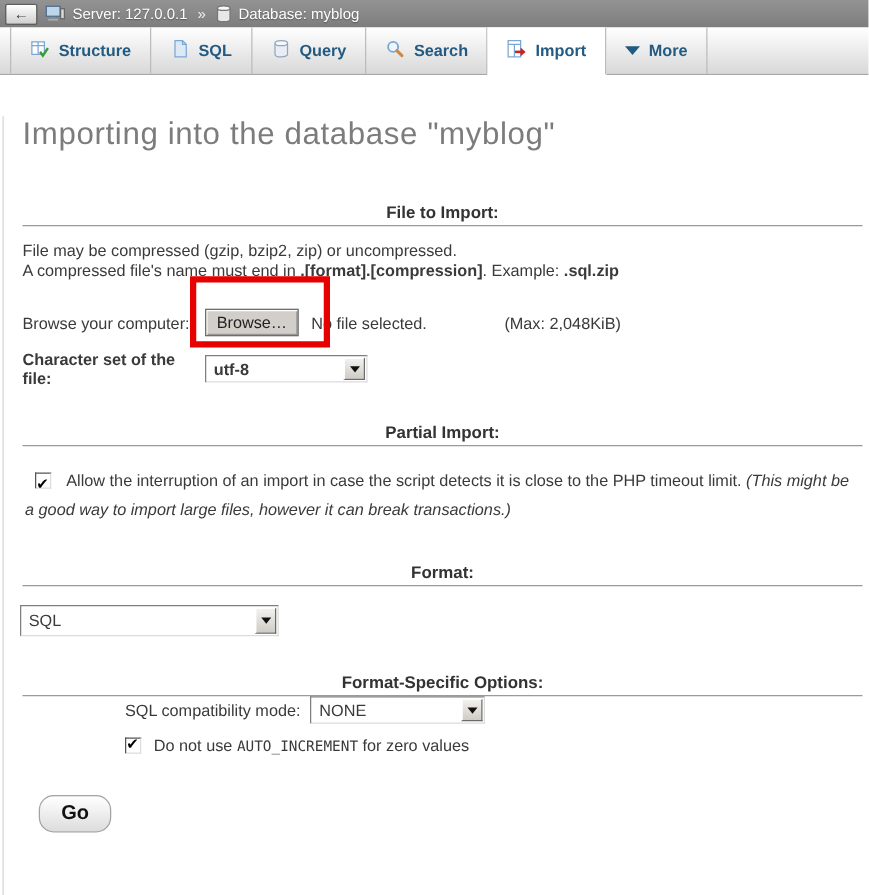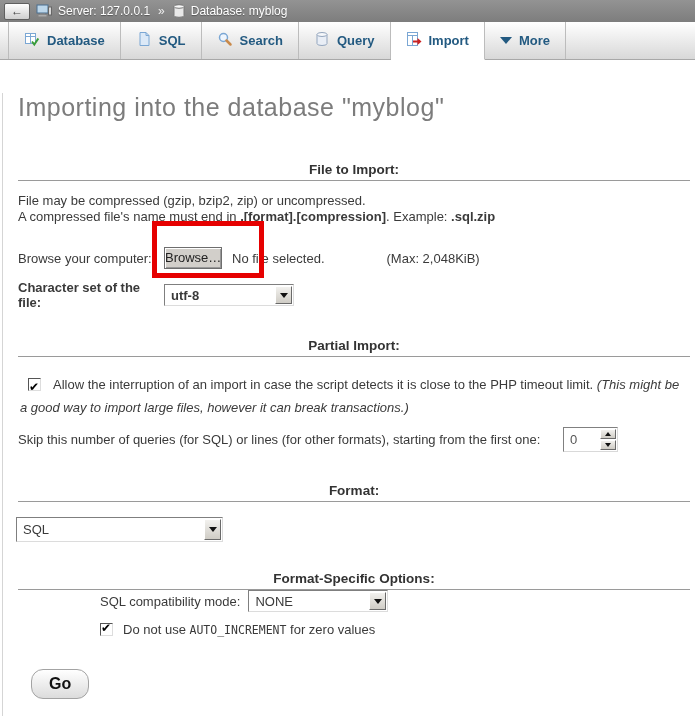--- a/index.html
+++ b/index.html
@@ -29,21 +29,21 @@
   .para { margin-top:12px; line-height:16px; }
   .b { font-weight:bold; }
   .row { display:flex; align-items:center; }
   .lbl145 { width:146px; flex:0 0 auto; }
   .browse-row { margin-top:22px; }
   .charset-row { margin-top:11px;font-weight:bold; }
   .nofile { margin-left:10px; }
   .maxsize { margin-left:62px; }
 
   
-  .classic-btn { width:58px; height:22px; background:#d2cfca; border:1px solid #6e6e6e; box-shadow:inset 1px 1px 0 #fff, inset -1px -1px 0 #989898; font-family:"Liberation Sans",sans-serif; font-size:13px; color:#222; text-align:center; line-height:20px; cursor:pointer; }
+  .classic-btn { width:75px; height:22px; background:#d2cfca; border:1px solid #6e6e6e; box-shadow:inset 1px 1px 0 #fff, inset -1px -1px 0 #989898; font-family:"Liberation Sans",sans-serif; font-size:13px; color:#222; text-align:center; line-height:20px; cursor:pointer; }
   .xselect { display:inline-flex; align-items:center; height:22px; background:#fff; border:1px solid #7f7f7f; border-right-color:#dcdcdc; border-bottom-color:#dcdcdc; cursor:pointer; }
   .xselect .txt { flex:1; padding:0 6px; white-space:nowrap; overflow:hidden; }
   .xselect .btn { width:17px; height:18px; margin:1px; background:linear-gradient(#f2f1ee,#cfccc5); border:1px solid; border-color:#fff #6a6a6a #6a6a6a #fff; display:flex; align-items:center; justify-content:center; }
   .tri-dn { width:0; height:0; border-left:4px solid transparent; border-right:4px solid transparent; border-top:5px solid #111; }
   .w130 { width:130px; } .w207 { width:207px; height:25px; } .w120 { width:140px; }
   .w207 .btn { height:21px; }
 
   .cb { display:inline-block; width:13px; height:13px; background:#fff; border:1px solid #555; border-right-color:#ddd; border-bottom-color:#ddd; position:relative; vertical-align:-2px; cursor:pointer; }
   .cb.checked::after { content:"✔"; position:absolute; left:0px; top:-3px; font-size:12px; color:#000; }
 
@@ -101,48 +101,48 @@
   <div class="tabbar">
     <div class="tab">
       <span>
         <svg width="16" height="16" viewBox="0 0 16 16">
           <rect x="1.5" y="2.5" width="10" height="10" fill="#fff" stroke="#7ba7d4"></rect>
           <line x1="1.5" y1="5.5" x2="11.5" y2="5.5" stroke="#7ba7d4"></line>
           <line x1="6.5" y1="2.5" x2="6.5" y2="12.5" stroke="#7ba7d4"></line>
           <path d="M8 10.5 l2.3 3 4-6" stroke="#3a9c3a" stroke-width="2" fill="none"></path>
         </svg>
       </span>
-      <span>Database</span>
+      <span>Structure</span>
     </div>
     <div class="tab">
       <span>
         <svg width="16" height="16" viewBox="0 0 16 16">
           <path d="M4 1.5 h6 l3 3 V14.5 H4 z" fill="#dce9f7" stroke="#7ba7d4"></path>
           <path d="M10 1.5 v3 h3" fill="none" stroke="#7ba7d4"></path>
         </svg>
       </span>
       <span>SQL</span>
     </div>
     <div class="tab">
       <span>
         <svg width="16" height="16" viewBox="0 0 16 16">
+          <path d="M3 3.5 v9 a5 2 0 0 0 10 0 v-9" fill="#e9eef6" stroke="#93a5bd"></path>
+          <ellipse cx="8" cy="3.5" rx="5" ry="2" fill="#f6f8fb" stroke="#93a5bd"></ellipse>
+        </svg>
+      </span>
+      <span>Query</span>
+    </div>
+    <div class="tab">
+      <span>
+        <svg width="16" height="16" viewBox="0 0 16 16">
           <circle cx="6.5" cy="6.5" r="4" fill="#eef5fd" stroke="#7ba7d4" stroke-width="1.5"></circle>
           <line x1="9.5" y1="9.5" x2="13.5" y2="13.5" stroke="#c98a4b" stroke-width="2.5" stroke-linecap="round"></line>
         </svg>
       </span>
       <span>Search</span>
-    </div>
-    <div class="tab">
-      <span>
-        <svg width="16" height="16" viewBox="0 0 16 16">
-          <path d="M3 3.5 v9 a5 2 0 0 0 10 0 v-9" fill="#e9eef6" stroke="#93a5bd"></path>
-          <ellipse cx="8" cy="3.5" rx="5" ry="2" fill="#f6f8fb" stroke="#93a5bd"></ellipse>
-        </svg>
-      </span>
-      <span>Query</span>
     </div>
     <div class="tab active">
       <span>
         <svg width="16" height="16" viewBox="0 0 16 16">
           <rect x="1.5" y="1.5" width="10" height="13" fill="#fff" stroke="#7ba7d4"></rect>
           <line x1="1.5" y1="4.5" x2="11.5" y2="4.5" stroke="#7ba7d4"></line>
           <line x1="6.5" y1="4.5" x2="6.5" y2="14.5" stroke="#7ba7d4"></line>
           <rect x="7" y="9.5" width="5" height="2" fill="#cc2222"></rect>
           <path d="M11.5 7 L15.5 10.5 L11.5 14 z" fill="#cc2222"></path>
         </svg>
@@ -182,34 +182,20 @@
           </span>
       </span>
     </div>
 
     <div class="sect-head mt-partial">Partial Import:</div>
 
     <div class="allow-para">
       <span class="cb checked"></span><span>Allow the interruption of an import in case the script detects it is close to the PHP timeout limit. </span><span class="note-italic">(This might be a good way to import large files, however it can break transactions.)</span>
     </div>
 
-    <div class="row skip-row">
-      <span class="skip-lbl">Skip this number of queries (for SQL) or lines (for other formats), starting from the first one:</span>
-      <span class="spinbox">
-        <span class="val">0</span>
-        <span class="spin">
-          <span class="spin-btn">
-              <span class="tri-up-s"></span>
-            </span>
-          <span class="spin-btn">
-              <span class="tri-dn-s"></span>
-            </span>
-        </span>
-      </span>
-    </div>
 
     <div class="sect-head mt-format">Format:</div>
 
     <div class="format-row">
       <span class="xselect w207">
         <span class="txt">SQL</span>
         <span class="btn">
             <span class="tri-dn"></span>
           </span>
       </span>

